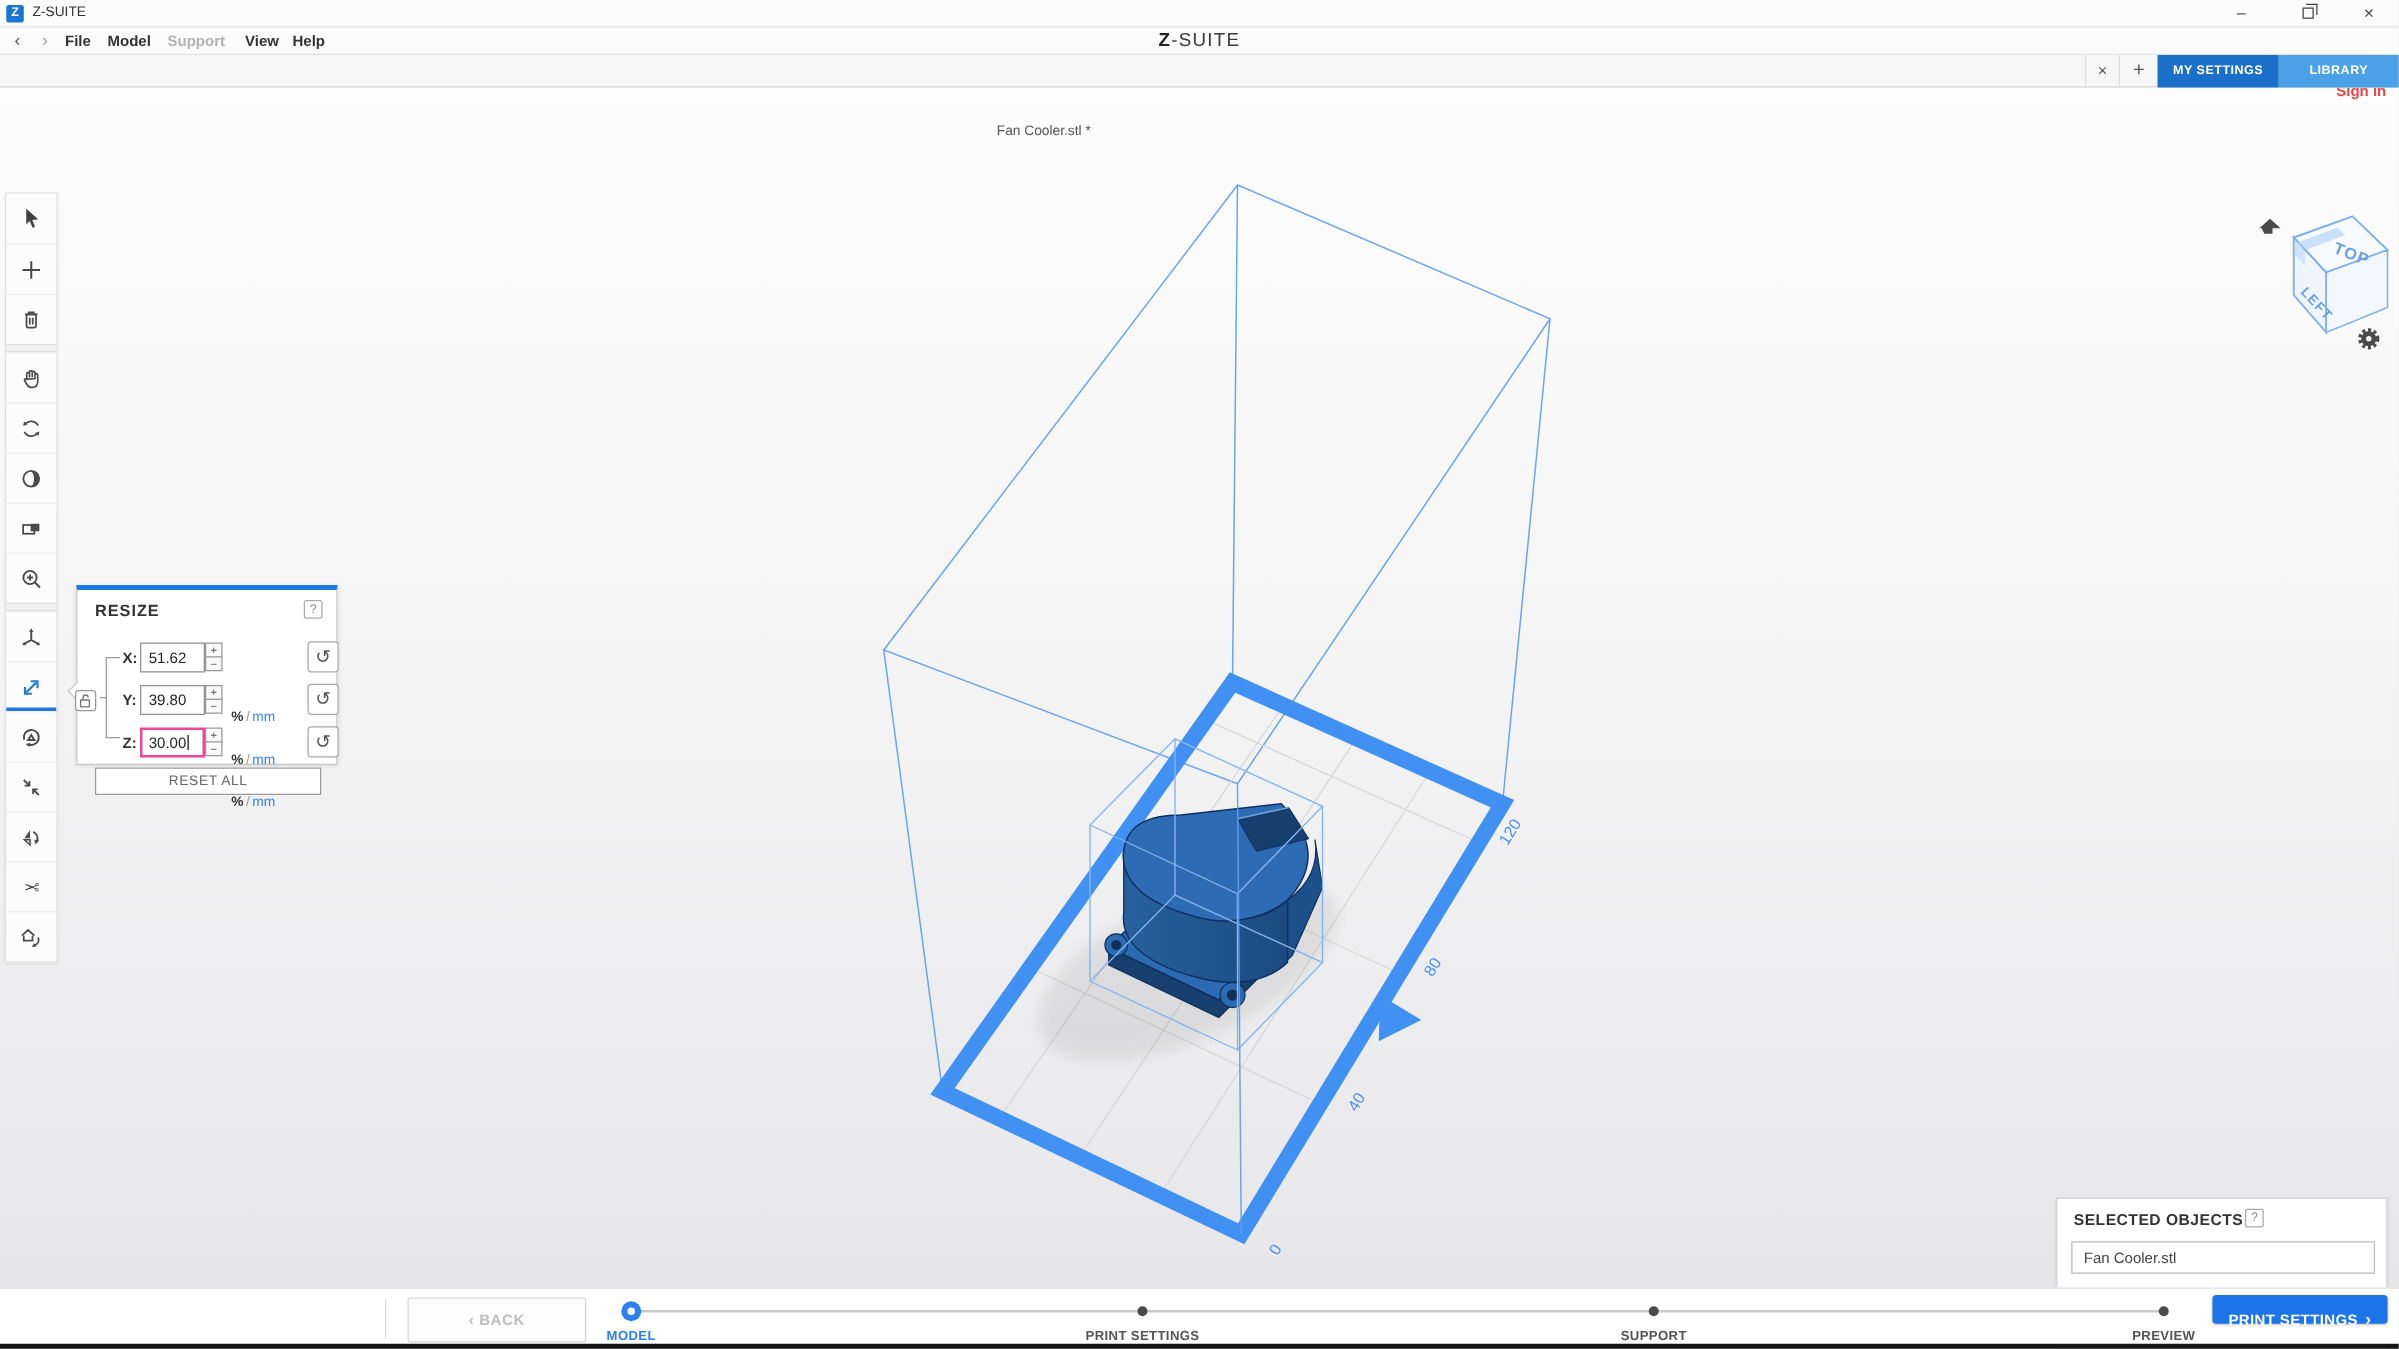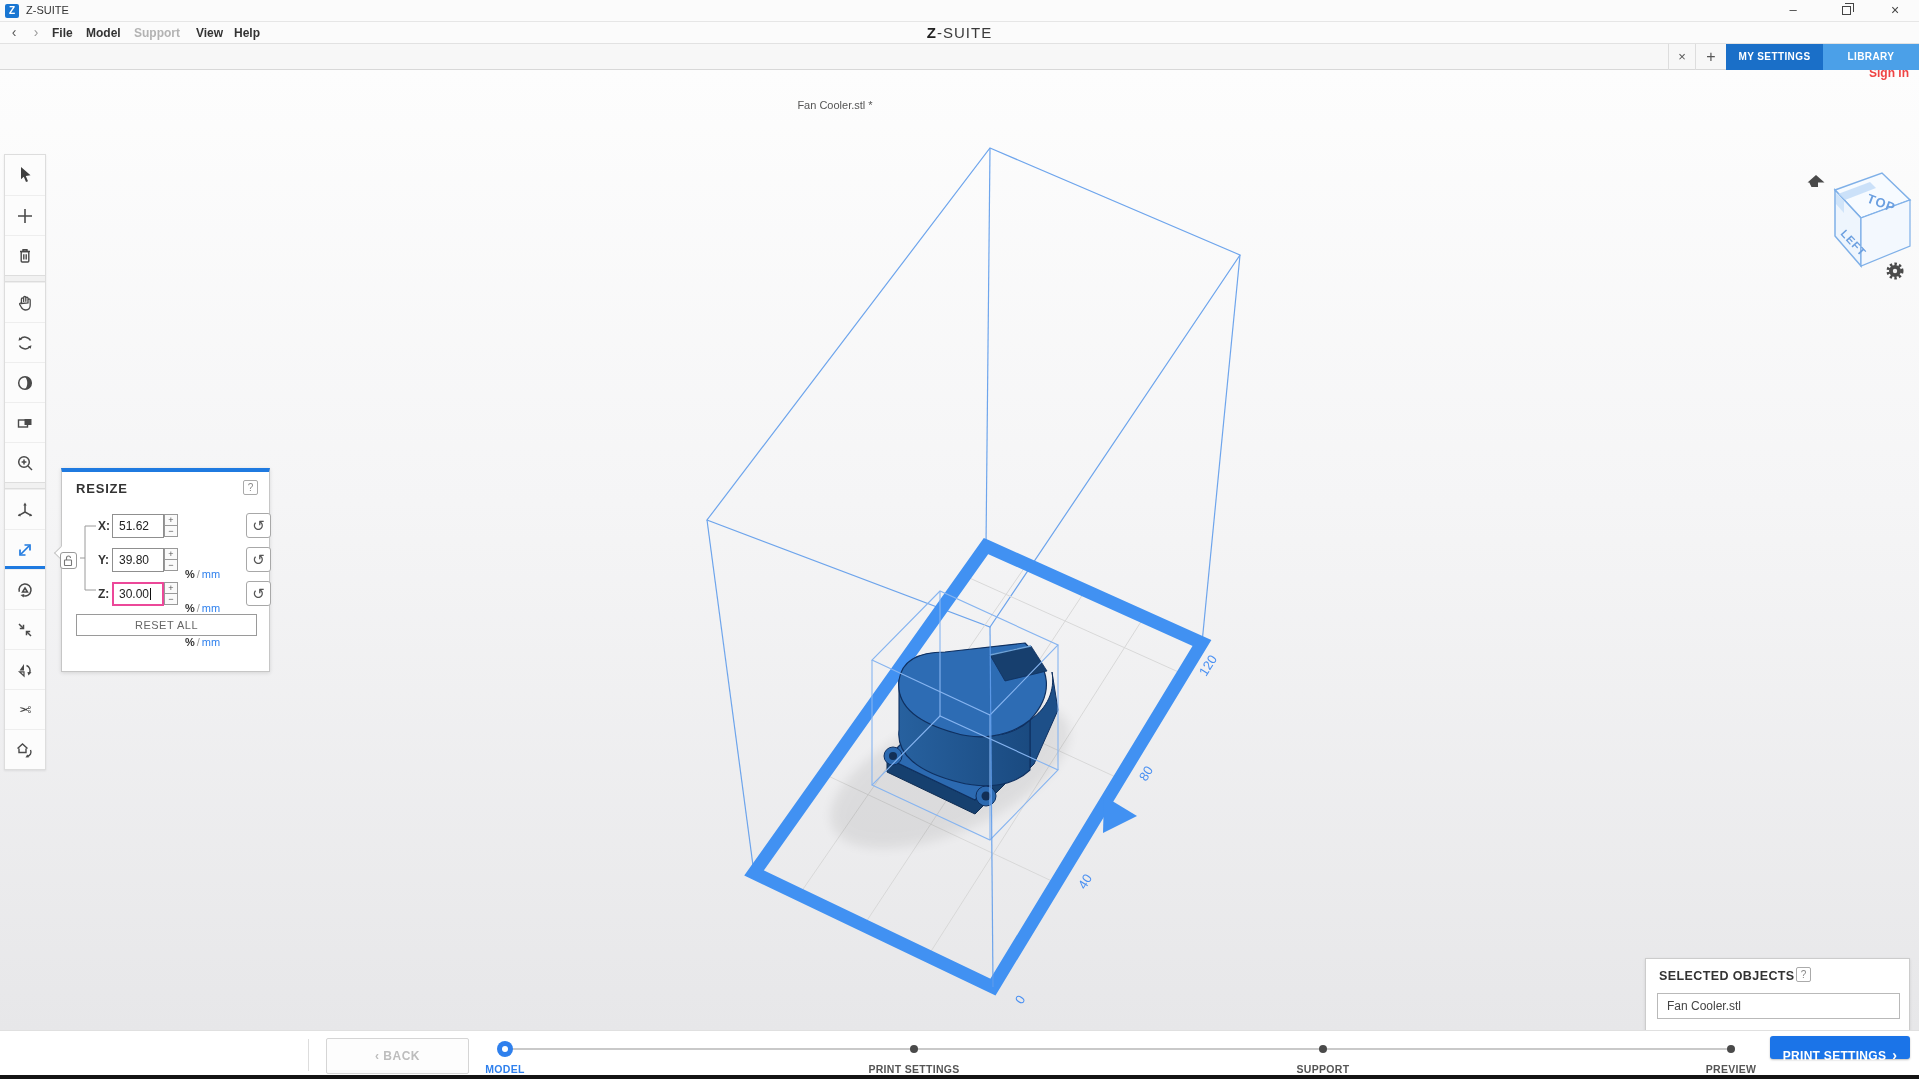--- a/index.html
+++ b/index.html
@@ -60,21 +60,21 @@
     justify-content:center; border-top:1px solid #eee; cursor:pointer; background:#fcfcfc; }
   .tool:first-child { border-top:none; }
   .tool.selected::after { content:""; position:absolute; left:0; right:0; bottom:0;
     height:3px; background:#1f7ae0; }
   .tool-sep { width:40px; height:7px; background:#f1f1f1; border-top:1px solid #ddd;
     border-bottom:1px solid #ddd; }
   .tool svg { display:block; }
   .glyph-tool { font-size:15px; color:#4a4a4a; }
 
   
-  #resize-panel { position:absolute; left:61px; top:398px; width:209px; height:204px;
+  #resize-panel { position:absolute; left:61px; top:398px; width:209px; height:144px;
     background:#fff; border:1px solid #c6c6c6; border-top:4px solid #1f7ae0;
     box-shadow:0 1px 4px rgba(0,0,0,.12); z-index:25; }
   #resize-notch { position:absolute; left:-6px; top:76px; width:10px; height:10px;
     background:#fff; border-left:1px solid #c6c6c6; border-bottom:1px solid #c6c6c6;
     transform:rotate(45deg); }
   #resize-title { position:absolute; left:14px; top:9px; font-size:13px; color:#333;
     letter-spacing:.8px; font-weight:bold; }
   .help-btn { position:absolute; width:15px; height:15px; border:1px solid #aaa;
     border-radius:2px; color:#888; font-size:10px; text-align:center; line-height:14px;
     background:#fff; cursor:pointer; }

